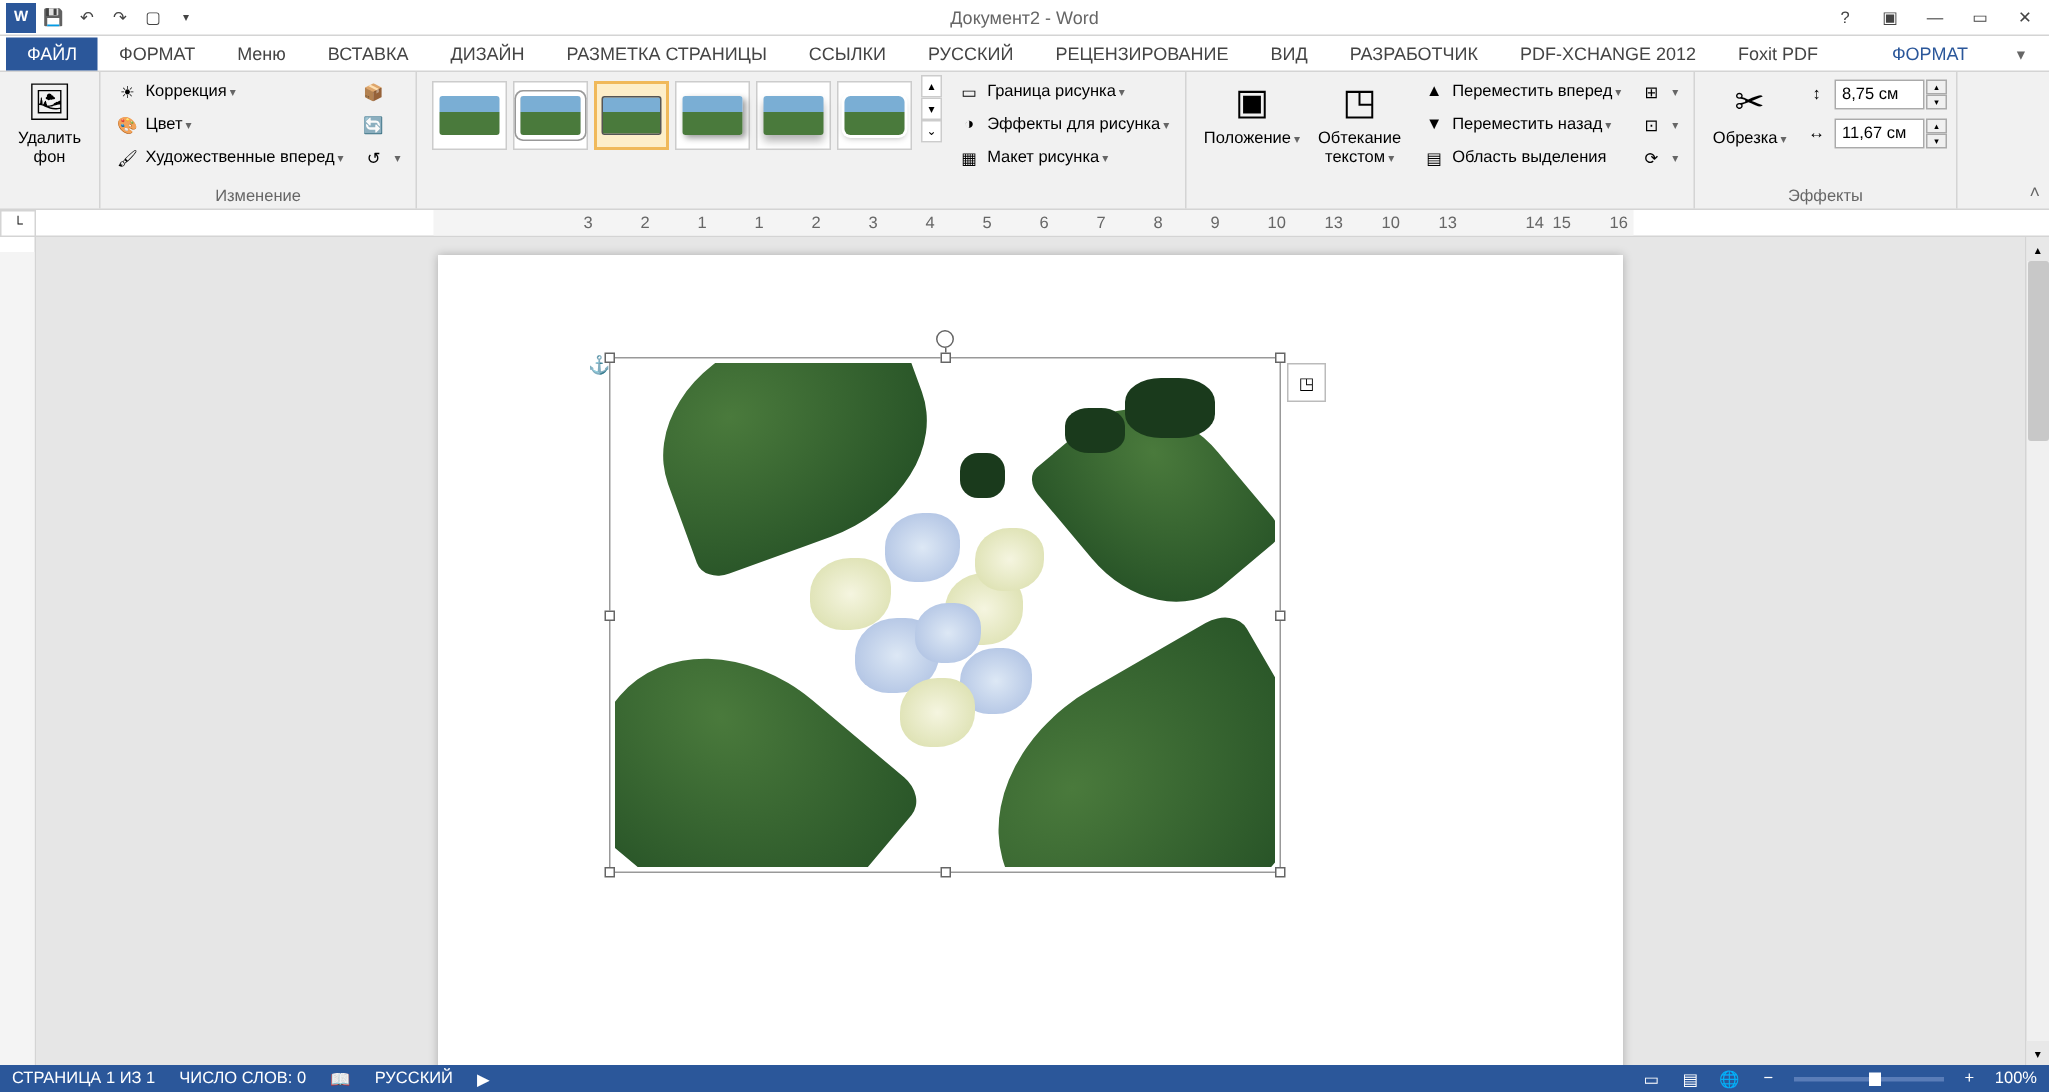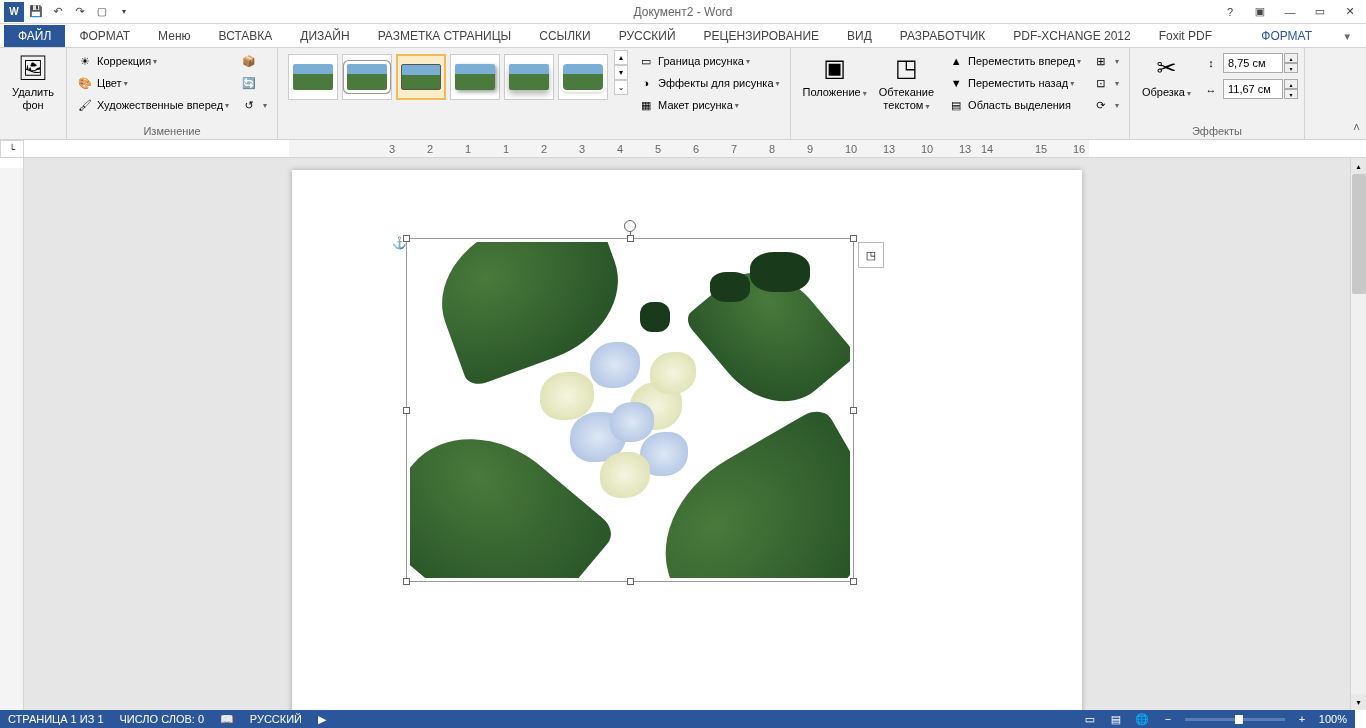--- a/index.html
+++ b/index.html
@@ -87,21 +87,21 @@
 .s3{width:30px;height:30px;top:60px;right:180px}
 .flower-cluster{position:absolute;top:100px;left:120px;width:200px;height:180px}
 .petal{position:absolute;border-radius:50% 40% 50% 40%}
 .pb{background:radial-gradient(#dde8f5,#a8bce0)}.py{background:radial-gradient(#f5f5e0,#d8dda8)}
 .p1{width:50px;height:46px;top:0;left:60px}.p2{width:54px;height:48px;top:30px;left:10px}
 .p3{width:56px;height:50px;top:70px;left:40px}.p4{width:52px;height:48px;top:40px;left:100px}
 .p5{width:48px;height:44px;top:90px;left:110px}.p6{width:46px;height:42px;top:10px;left:120px}
 .p7{width:50px;height:46px;top:110px;left:70px}.p8{width:44px;height:40px;top:60px;left:80px}
 
 
-.status { position:absolute; bottom:0; left:0; right:11px; height:18px; background:#2b579a; color:#fff; display:flex; align-items:center; padding:0 8px; font-size:11px; }
+.status { position:absolute; bottom:0; left:0; right:0; height:18px; background:#2b579a; color:#fff; display:flex; align-items:center; padding:0 8px; font-size:11px; }
 .status-item { margin-right:16px; }
 .status-right { position:absolute; right:8px; display:flex; align-items:center; gap:8px; }
 .zoom-slider { width:100px; height:3px; background:#5a7db8; position:relative; }
 .zoom-thumb { position:absolute; left:50%; top:-3px; width:8px; height:9px; background:#fff; }
 .view-btn { width:18px; height:14px; display:flex; align-items:center; justify-content:center; cursor:pointer; }
 </style>
 </head>
 <body>
 
 <div class="qat">
@@ -320,21 +320,21 @@
         <span style="position: absolute; left: 328px;">4</span>
         <span style="position: absolute; left: 366px;">5</span>
         <span style="position: absolute; left: 404px;">6</span>
         <span style="position: absolute; left: 442px;">7</span>
         <span style="position: absolute; left: 480px;">8</span>
         <span style="position: absolute; left: 518px;">9</span>
         <span style="position: absolute; left: 556px;">10</span>
         <span style="position: absolute; left: 594px;">13</span>
         <span style="position: absolute; left: 632px;">10</span>
         <span style="position: absolute; left: 670px;">13</span>
-        <span style="position: absolute; left: 692px;">14</span>
+        <span style="position: absolute; left: 728px;">14</span>
         <span style="position: absolute; left: 746px;">15</span>
         <span style="position: absolute; left: 784px;">16</span>
       </div>
   </div>
 </div>
 
 <div class="doc-area">
   <div class="vruler">
       <div class="vruler-track"></div>
     </div>

